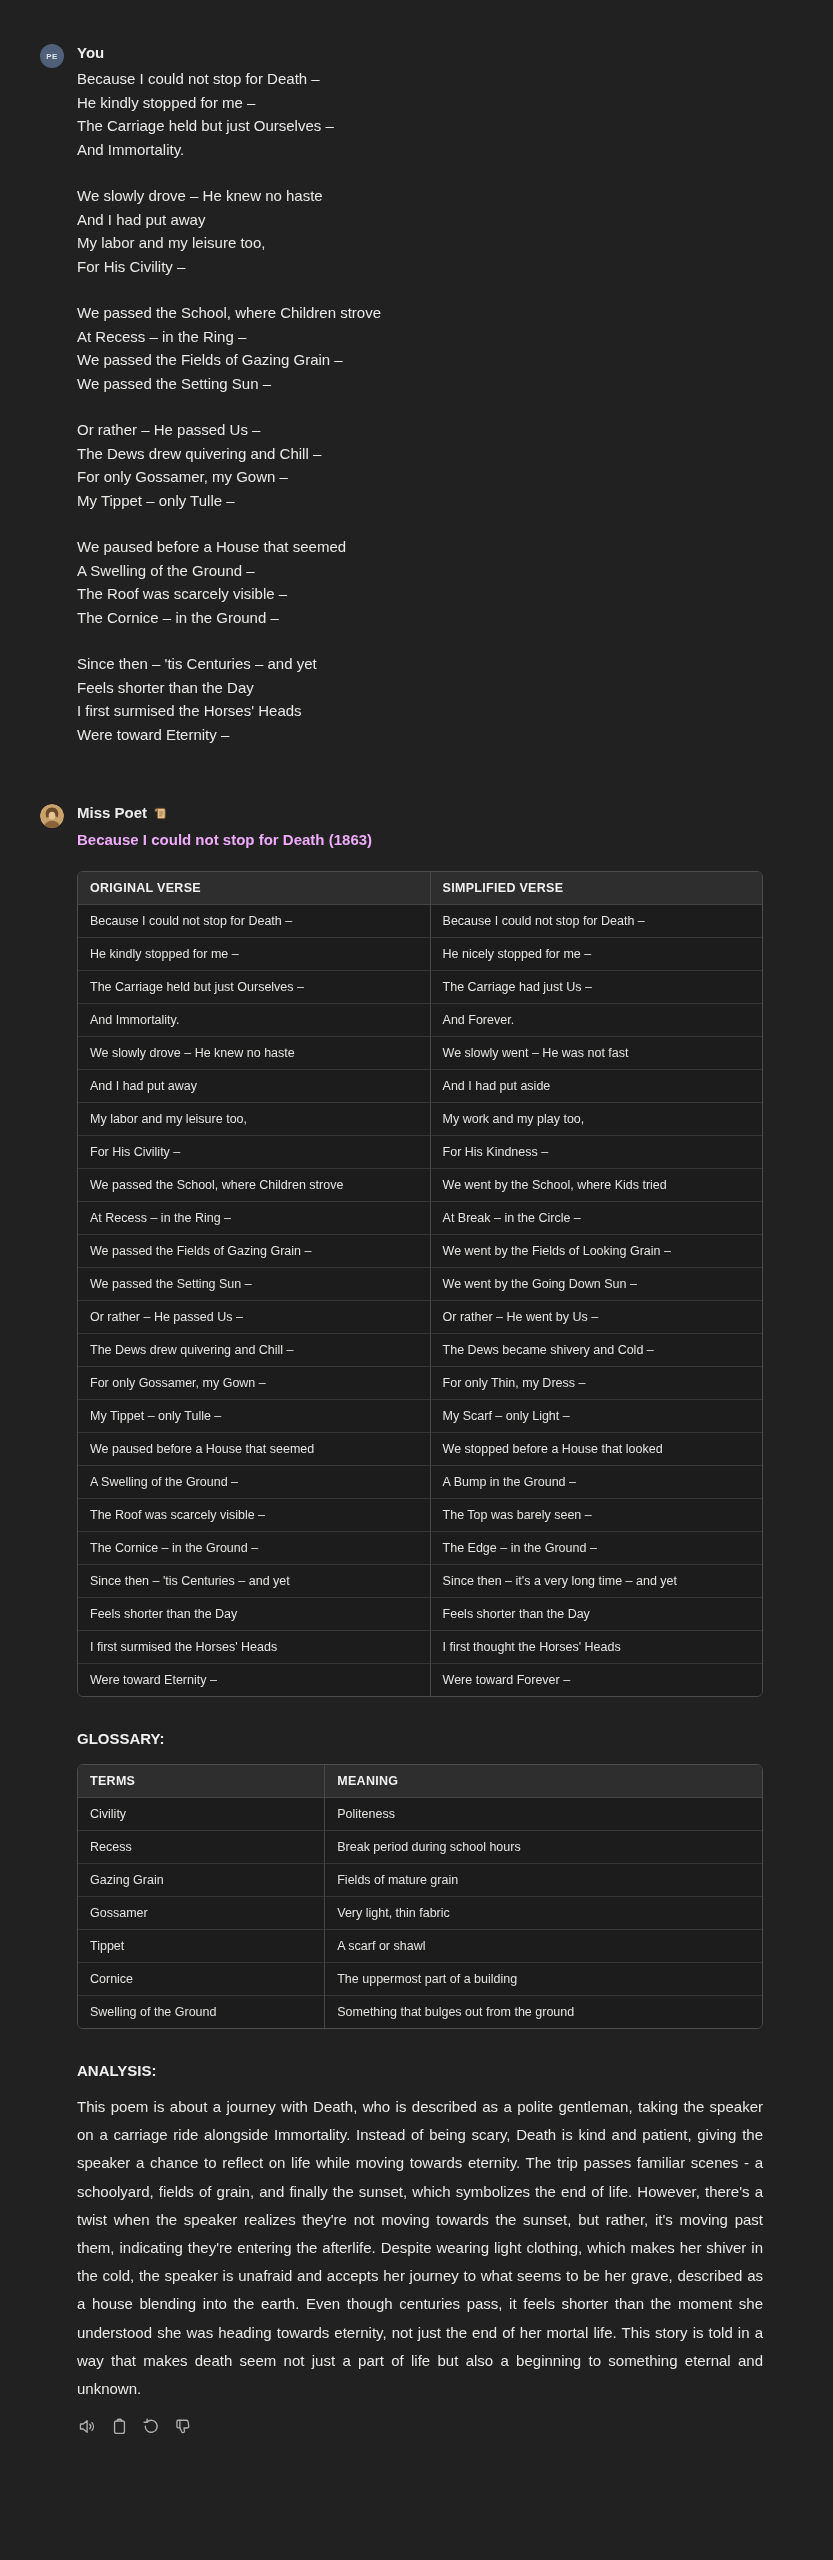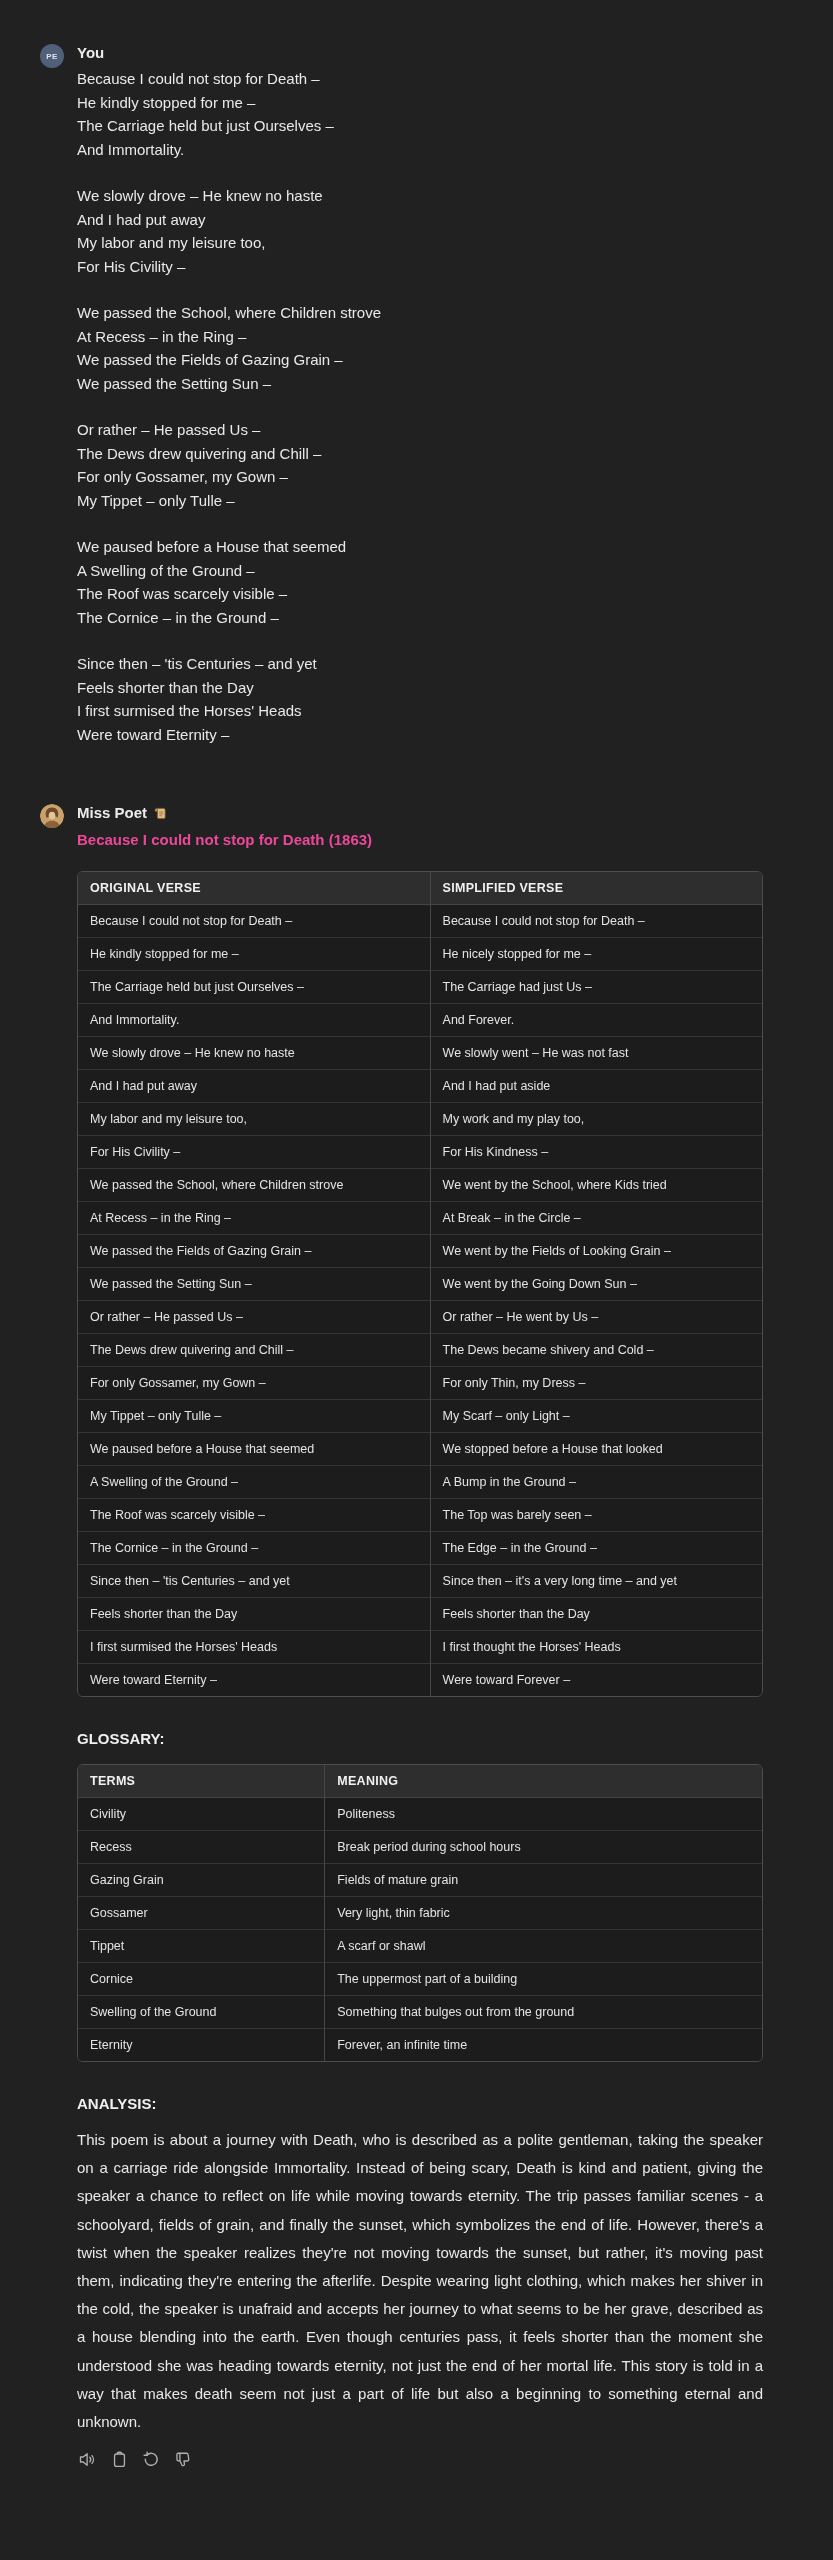--- a/index.html
+++ b/index.html
@@ -13,21 +13,21 @@
   .message{display:flex;gap:13px;align-items:flex-start;}
   .message + .message{margin-top:56px;}
   .avatar{width:24px;height:24px;border-radius:50%;flex:0 0 auto;overflow:hidden;
           display:flex;align-items:center;justify-content:center;margin-top:2px;}
   .user-avatar{background:#4f6078;color:#dde4ee;font-size:8px;font-weight:bold;letter-spacing:.3px;}
   .msg-body{flex:1 1 auto;min-width:0;}
   .msg-name{font-weight:700;font-size:15px;line-height:22px;display:flex;align-items:center;gap:6px;}
   .poem{margin-top:3px;}
   .poem p{margin:0 0 23px 0;font-size:15px;line-height:23.5px;color:#e9e9e7;}
   .poem p:last-child{margin-bottom:0;}
-  .msg-title{font-weight:700;font-size:15px;line-height:23px;margin-top:4px;color:#ec4899;}
+  .msg-title{font-weight:700;font-size:15px;line-height:23px;margin-top:4px;color:#f0abfc;}
   table{border-collapse:separate;border-spacing:0;width:100%;margin-top:20px;
         border:1px solid #4d4d4d;border-radius:6px;overflow:hidden;background:#1c1c1c;}
   th,td{font-size:12.5px;text-align:left;padding:0 12px;height:32px;vertical-align:middle;
         border-bottom:1px solid #363636;color:#e4e4e2;font-weight:400;white-space:nowrap;}
   th{background:#2e2e2e;font-weight:700;color:#f1f1f1;letter-spacing:.3px;border-bottom:1px solid #444;}
   td{background:#1c1c1c;}
   th + th, td + td{border-left:1px solid #474747;}
   tbody tr:last-child td{border-bottom:none;}
   .verse-table col.c1{width:51.4%;} .verse-table col.c2{width:48.6%;}
   .glossary-table col.c1{width:36%;} .glossary-table col.c2{width:64%;}
@@ -229,24 +229,20 @@
               <td>A scarf or shawl</td>
             </tr>
             <tr>
               <td>Cornice</td>
               <td>The uppermost part of a building</td>
             </tr>
             <tr>
               <td>Swelling of the Ground</td>
               <td>Something that bulges out from the ground</td>
             </tr>
-            <tr>
-              <td>Eternity</td>
-              <td>Forever, an infinite time</td>
-            </tr>
           </tbody>
         </table>
 
       <div class="section-heading">ANALYSIS:</div>
 
       <p class="analysis">This poem is about a journey with Death, who is described as a polite gentleman, taking the speaker on a carriage ride alongside Immortality. Instead of being scary, Death is kind and patient, giving the speaker a chance to reflect on life while moving towards eternity. The trip passes familiar scenes - a schoolyard, fields of grain, and finally the sunset, which symbolizes the end of life. However, there's a twist when the speaker realizes they're not moving towards the sunset, but rather, it's moving past them, indicating they're entering the afterlife. Despite wearing light clothing, which makes her shiver in the cold, the speaker is unafraid and accepts her journey to what seems to be her grave, described as a house blending into the earth. Even though centuries pass, it feels shorter than the moment she understood she was heading towards eternity, not just the end of her mortal life. This story is told in a way that makes death seem not just a part of life but also a beginning to something eternal and unknown.</p>
 
       <div class="actions">
         <button class="action-btn" aria-label="Read aloud">
           <svg width="19" height="19" viewBox="0 0 20 20" fill="none" stroke="currentColor" stroke-width="1.4" stroke-linejoin="round" stroke-linecap="round">

